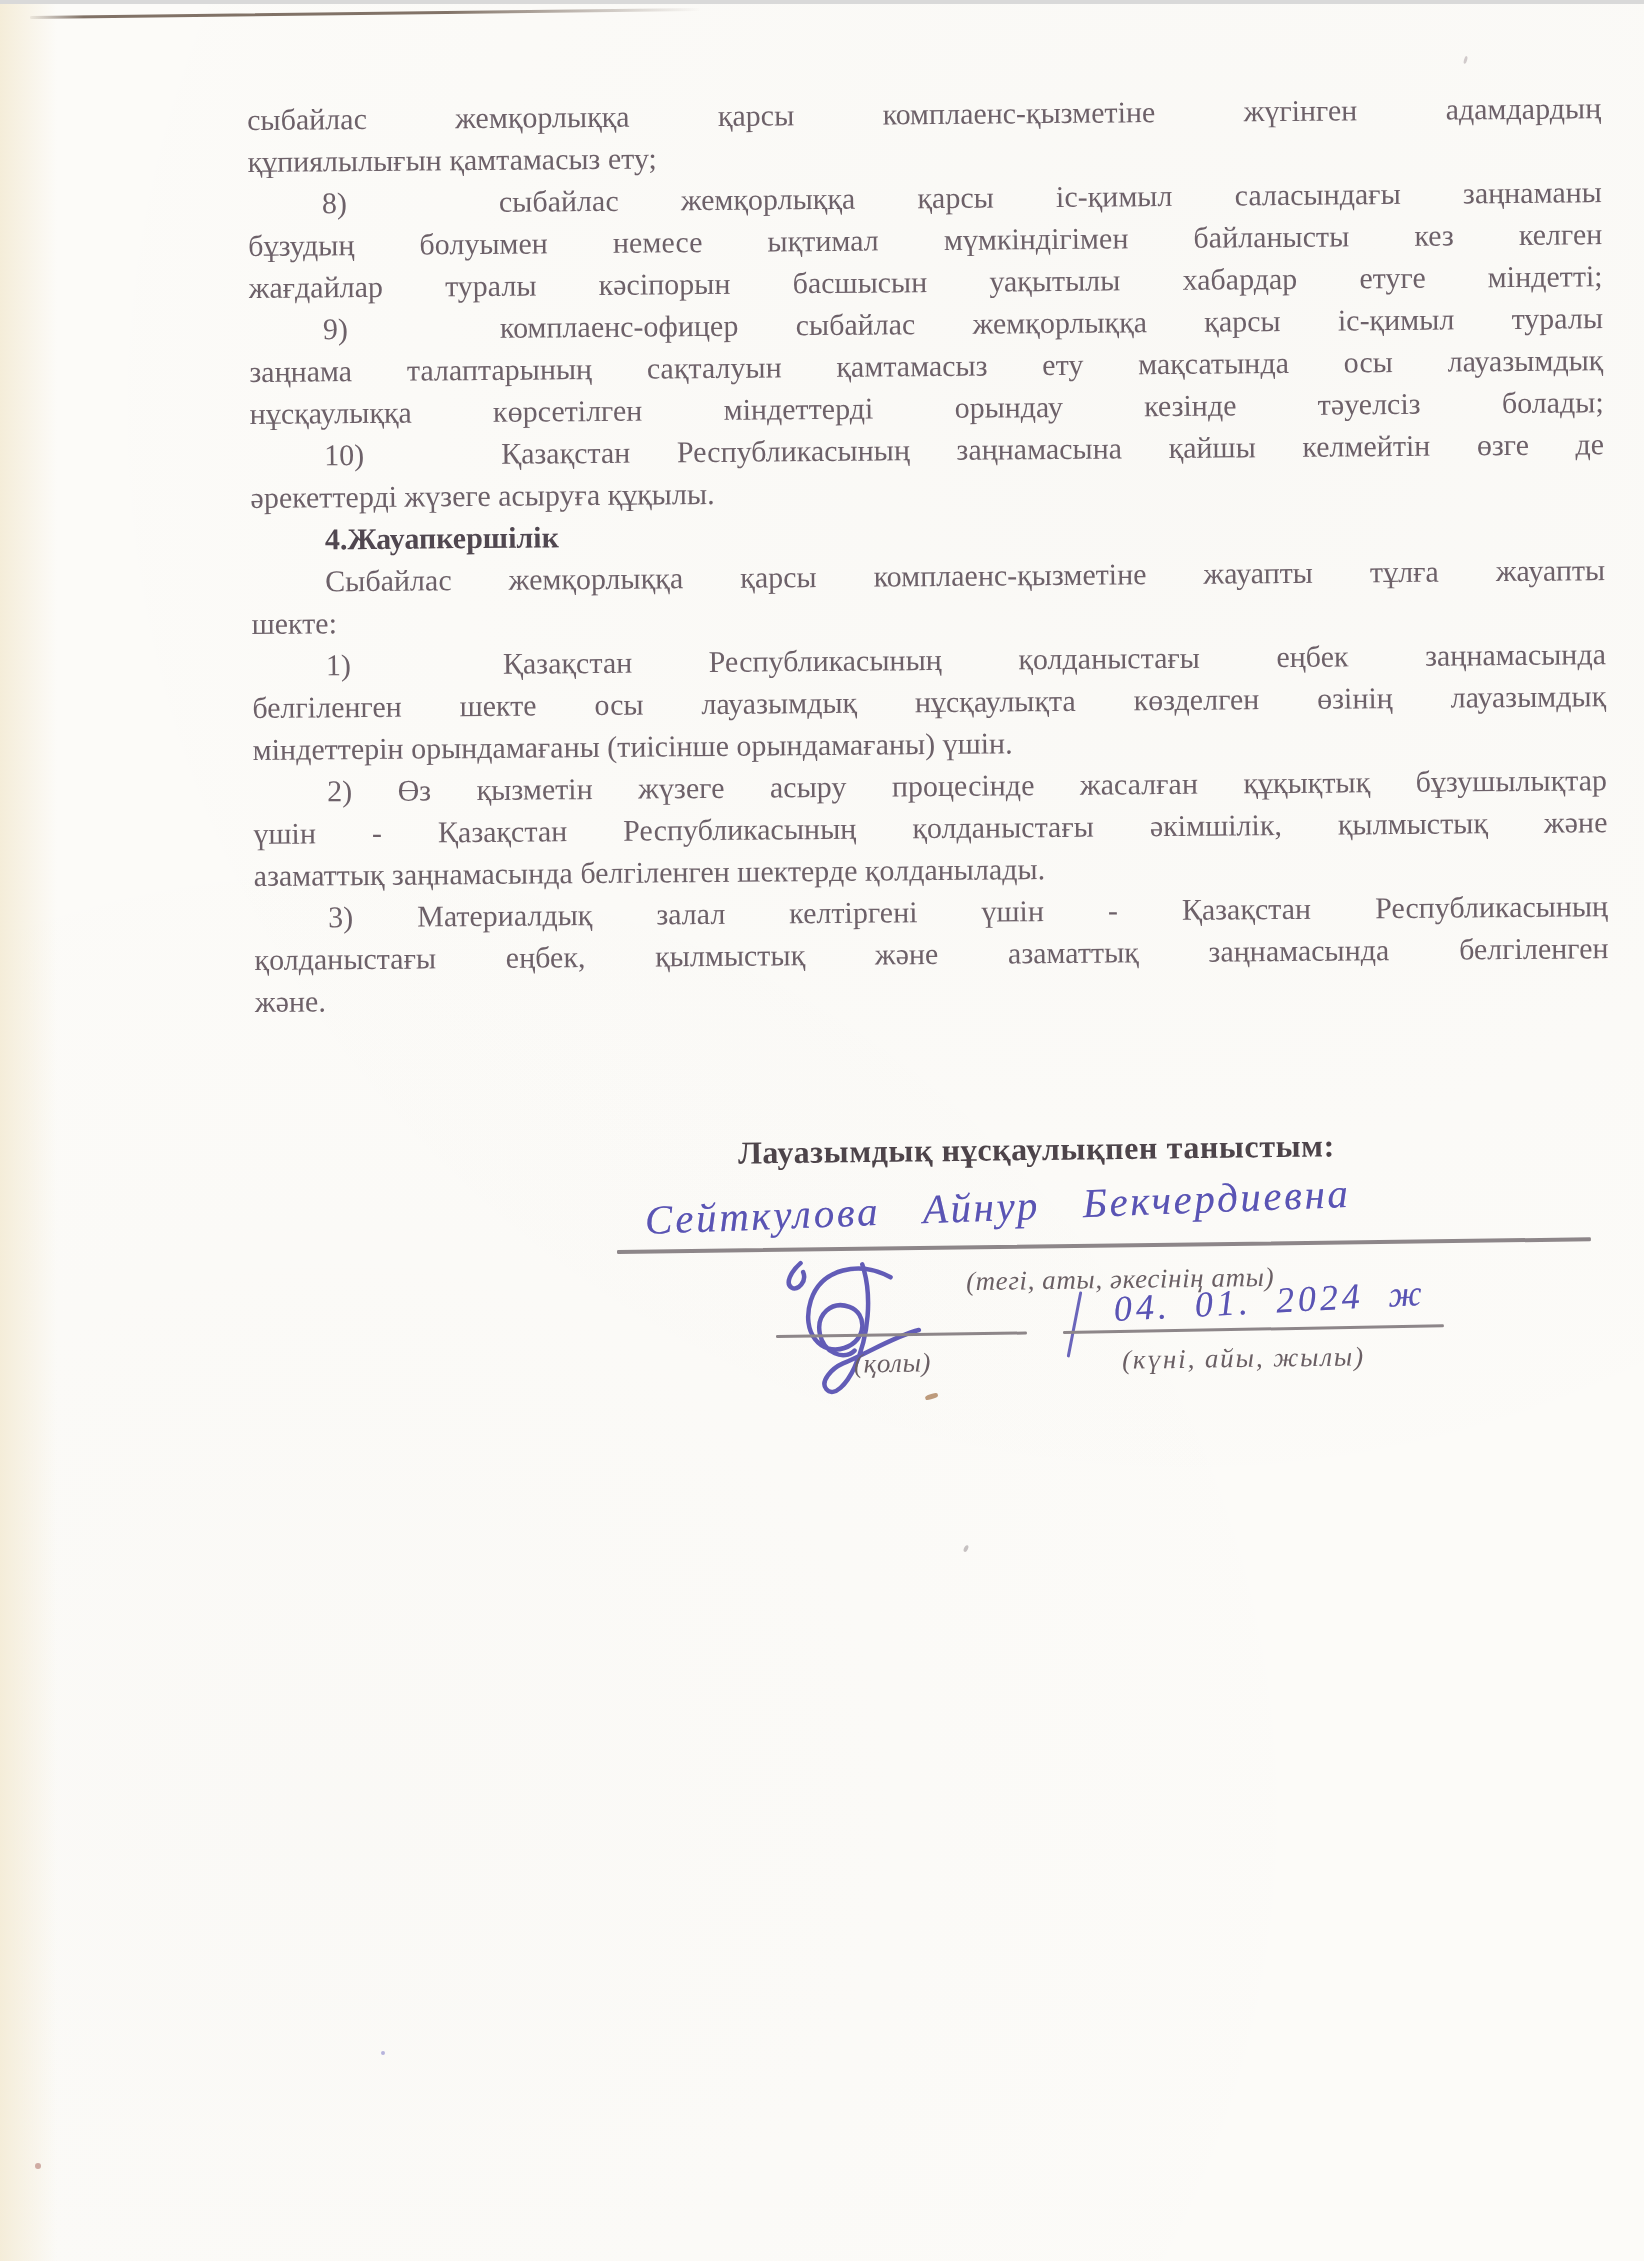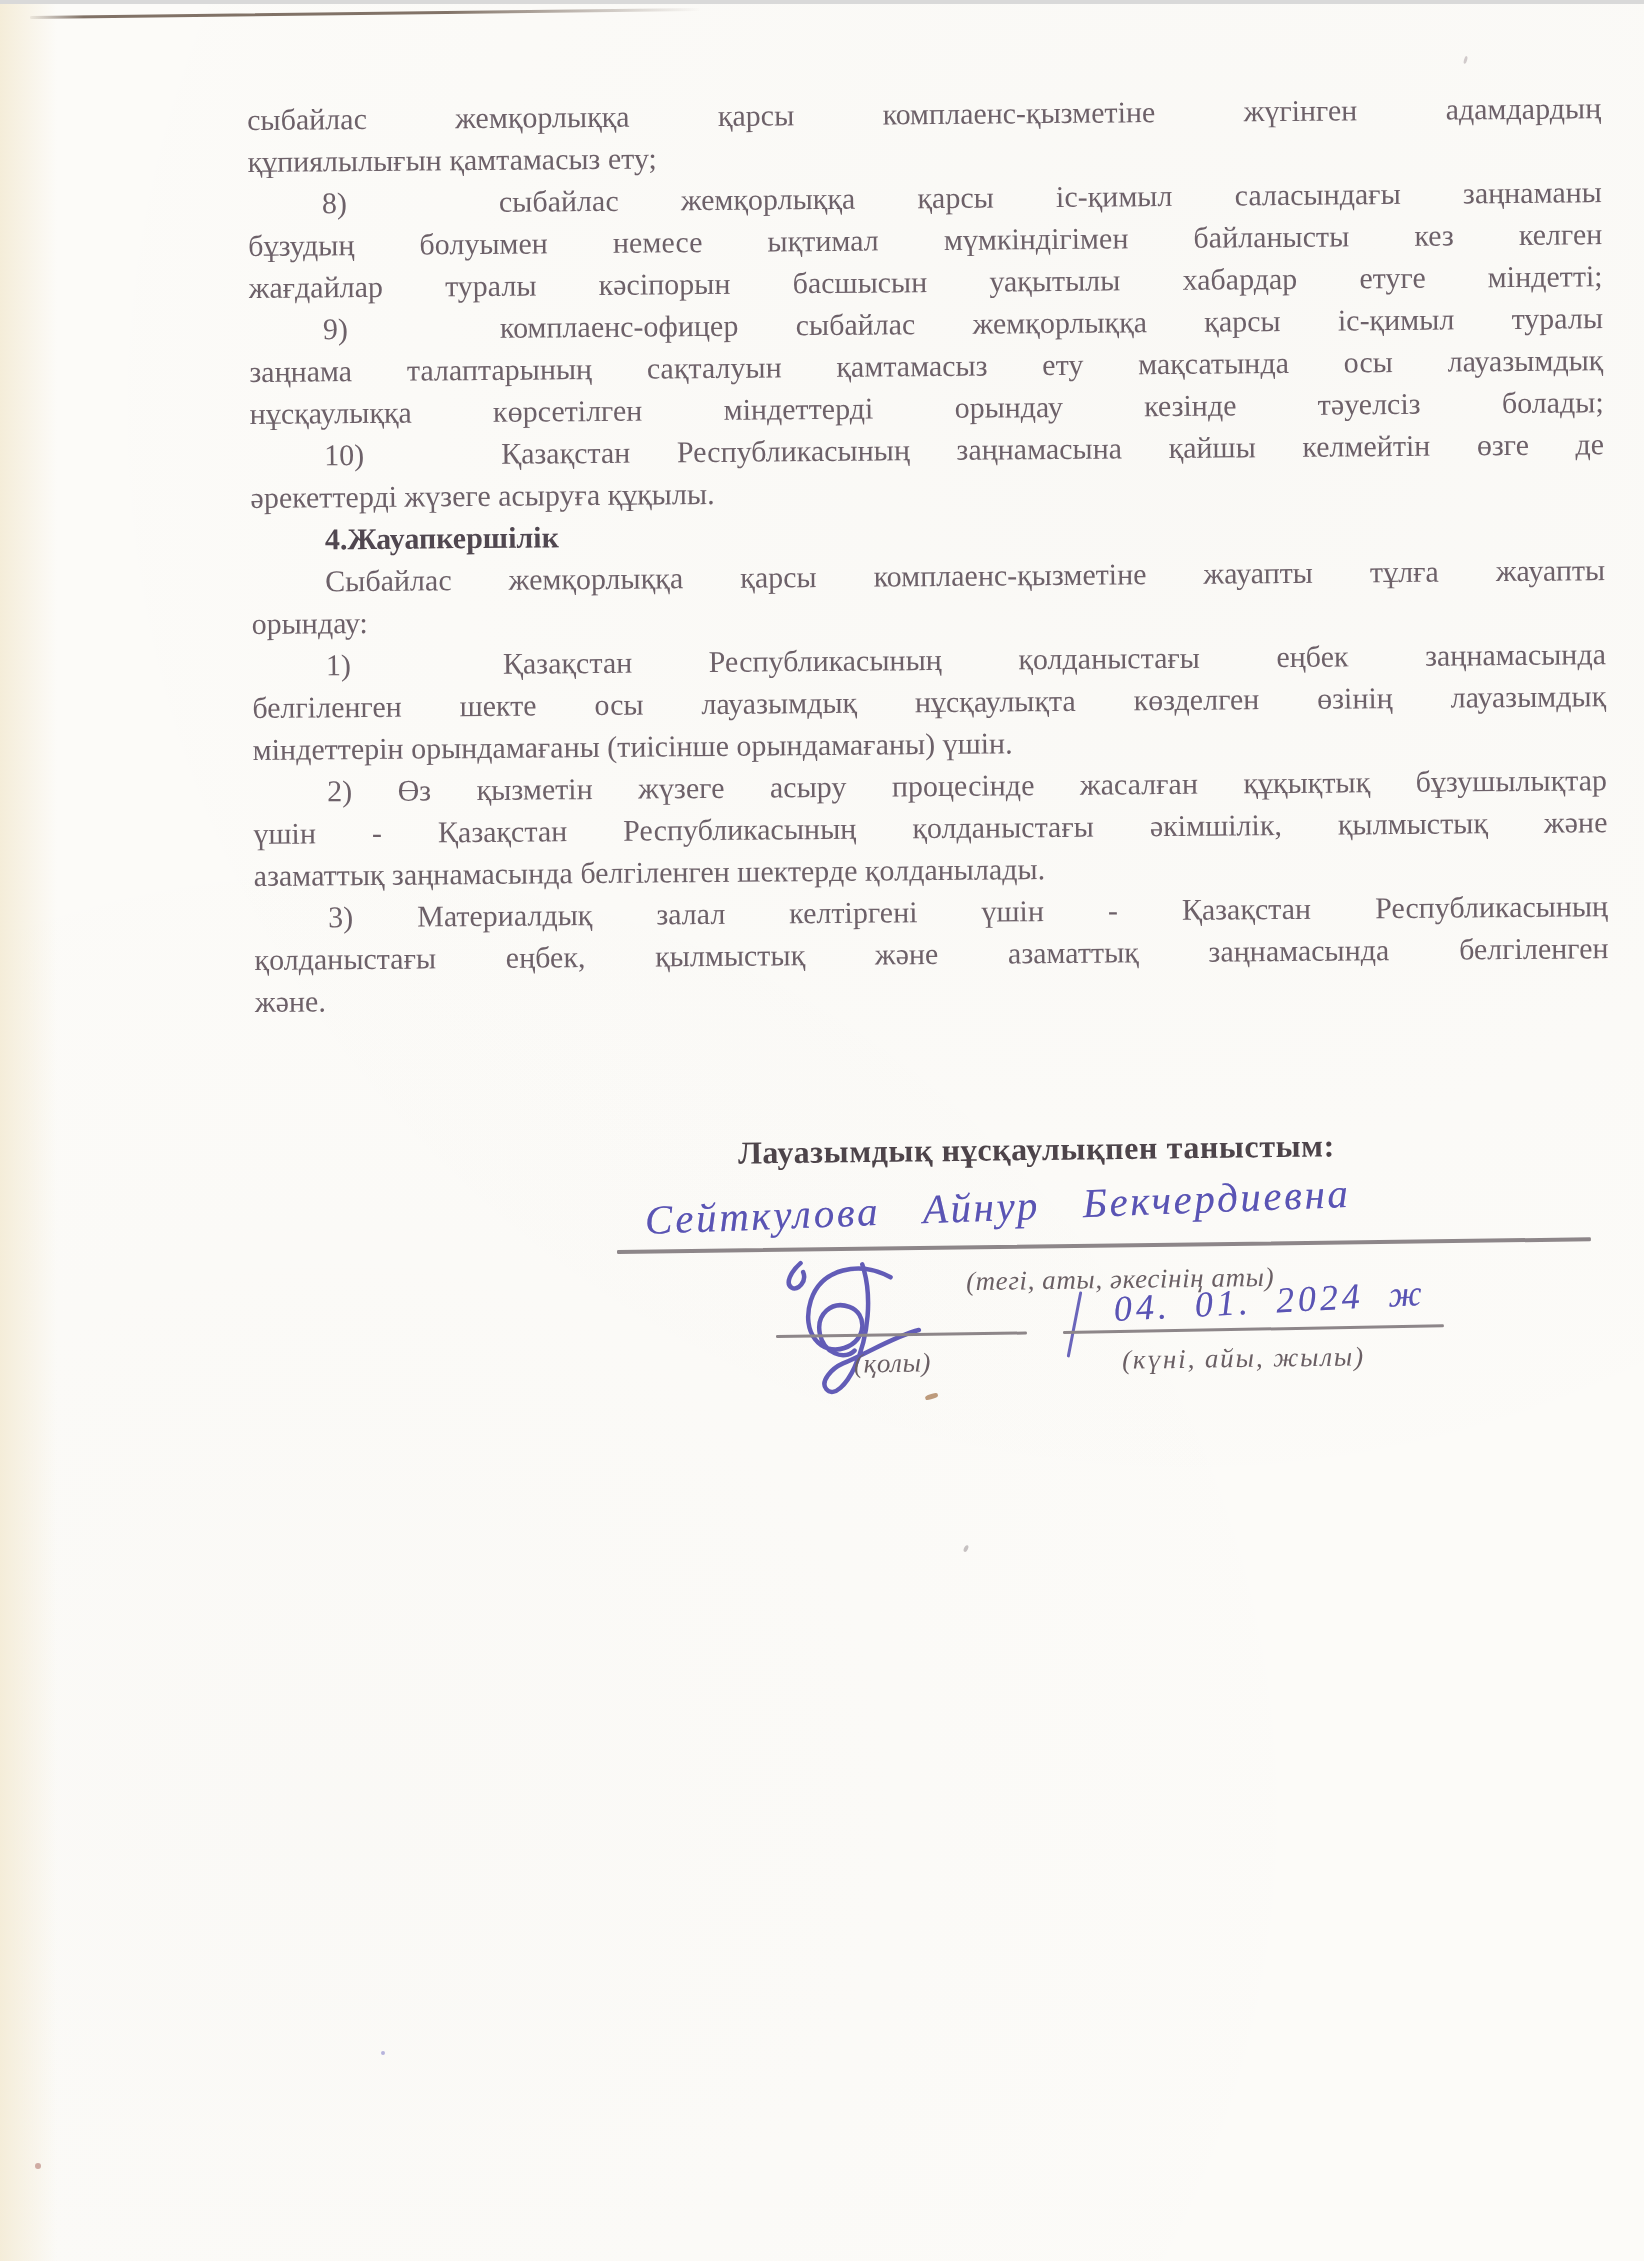--- a/index.html
+++ b/index.html
@@ -107,21 +107,21 @@
     <div class="line justify indent"><span class="num">8)</span><span>сыбайлас жемқорлыққа қарсы іс-қимыл саласындағы заңнаманы</span></div>
     <div class="line justify"><span>бұзудың болуымен немесе ықтимал мүмкіндігімен байланысты кез келген</span></div>
     <div class="line justify"><span>жағдайлар туралы кәсіпорын басшысын уақытылы хабардар етуге міндетті;</span></div>
     <div class="line justify indent"><span class="num">9)</span><span>комплаенс-офицер сыбайлас жемқорлыққа қарсы іс-қимыл туралы</span></div>
     <div class="line justify"><span>заңнама талаптарының сақталуын қамтамасыз ету мақсатында осы лауазымдық</span></div>
     <div class="line justify"><span>нұсқаулыққа көрсетілген міндеттерді орындау кезінде тәуелсіз болады;</span></div>
     <div class="line justify indent"><span class="num">10)</span><span>Қазақстан Республикасының заңнамасына қайшы келмейтін өзге де</span></div>
     <div class="line left"><span>әрекеттерді жүзеге асыруға құқылы.</span></div>
     <div class="line left indent bold"><span>4.Жауапкершілік</span></div>
     <div class="line justify indent"><span>Сыбайлас жемқорлыққа қарсы комплаенс-қызметіне жауапты тұлға жауапты</span></div>
-    <div class="line left"><span>орындау:</span></div>
+    <div class="line left"><span>шекте:</span></div>
     <div class="line justify indent"><span class="num">1)</span><span>Қазақстан Республикасының қолданыстағы еңбек заңнамасында</span></div>
     <div class="line justify"><span>белгіленген шекте осы лауазымдық нұсқаулықта көзделген өзінің лауазымдық</span></div>
     <div class="line left"><span>міндеттерін орындамағаны (тиісінше орындамағаны) үшін.</span></div>
     <div class="line justify indent"><span>2) Өз қызметін жүзеге асыру процесінде жасалған құқықтық бұзушылықтар</span></div>
     <div class="line justify"><span>үшін - Қазақстан Республикасының қолданыстағы әкімшілік, қылмыстық және</span></div>
     <div class="line left"><span>азаматтық заңнамасында белгіленген шектерде қолданылады.</span></div>
     <div class="line justify indent"><span>3) Материалдық залал келтіргені үшін - Қазақстан Республикасының</span></div>
     <div class="line justify"><span>қолданыстағы еңбек, қылмыстық және азаматтық заңнамасында белгіленген</span></div>
     <div class="line left"><span>және.</span></div>
   </div>

